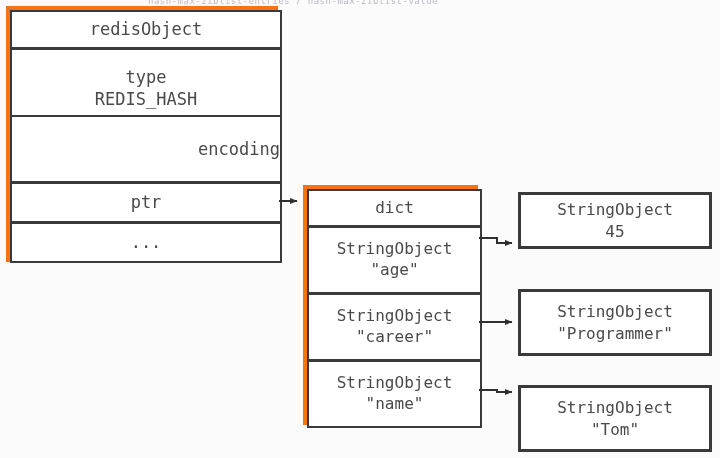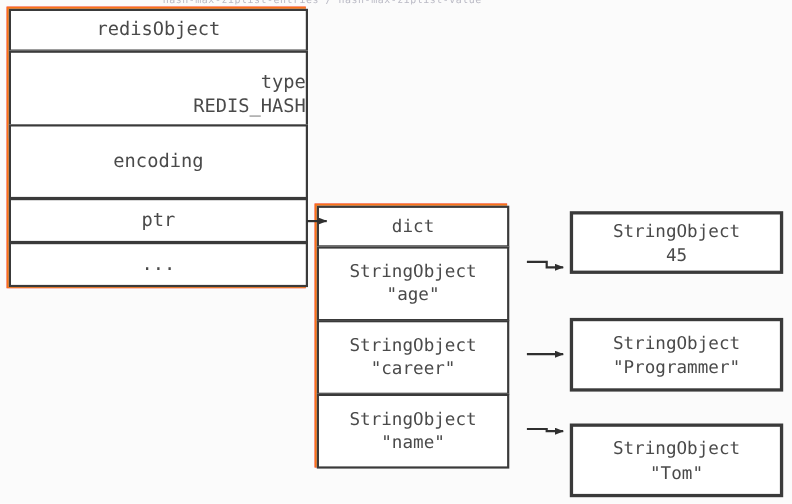--- a/index.html
+++ b/index.html
@@ -27,22 +27,22 @@
     color: #b9b9c4;
     white-space: nowrap;
     overflow: hidden;
     letter-spacing: 0.5px;
   }
 
   
   .box {
     position: absolute;
     box-sizing: border-box;
-    background: #ec4899;
-    border: 3px solid #f97316;
+    background: #eab308;
+    border: 5px solid #f97316;
   }
 
   
   #redis-table { left: 6px; top: 6px; width: 272px; height: 256px; }
   .rt-row {
     position: absolute;
     left: -1px;
     box-sizing: border-box;
     width: 272px;
     background: #ffffff;
@@ -51,21 +51,21 @@
     flex-direction: column;
     align-items: center;
     justify-content: center;
     color: #4a4a4a;
     font-size: 17px;
     line-height: 1.32;
     white-space: nowrap;
   }
 
   
-  #dict-table { left: 286px; top: 185px; width: 175px; height: 240px; }
+  #dict-table { left: 303px; top: 185px; width: 175px; height: 240px; }
   .dt-row {
     position: absolute;
     left: -1px;
     box-sizing: border-box;
     width: 175px;
     background: #ffffff;
     border: 2px solid #3a3a3a;
     display: flex;
     flex-direction: column;
     align-items: center;
@@ -105,25 +105,25 @@
 <body>
 
 <div id="canvas">
 
   <div class="top-clip">hash-max-ziplist-entries / hash-max-ziplist-value</div>
 
   <div class="box" id="redis-table">
     <div class="rt-row" style="top:-1px;height:39px;">
       <span>redisObject</span>
     </div>
-    <div class="rt-row" style="top:37px;height:80px;align-items:flex-end;">
+    <div class="rt-row" style="top:37px;height:80px;">
       <span>type</span>
       <span class="l2">REDIS_HASH</span>
     </div>
-    <div class="rt-row" style="top:104px;height:68px;">
+    <div class="rt-row" style="top:104px;height:68px;align-items:flex-end;">
       <span>encoding</span>
     </div>
     <div class="rt-row" style="top:171px;height:41px;text-align:center;">
       <span>ptr</span>
     </div>
     <div class="rt-row" style="top:211px;height:41px;">
       <span>...</span>
     </div>
   </div>
 

